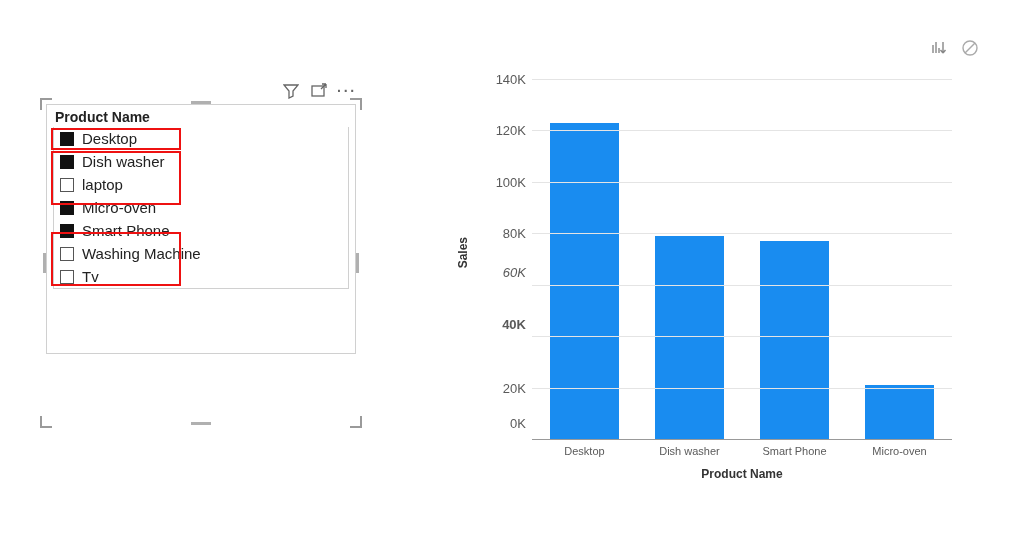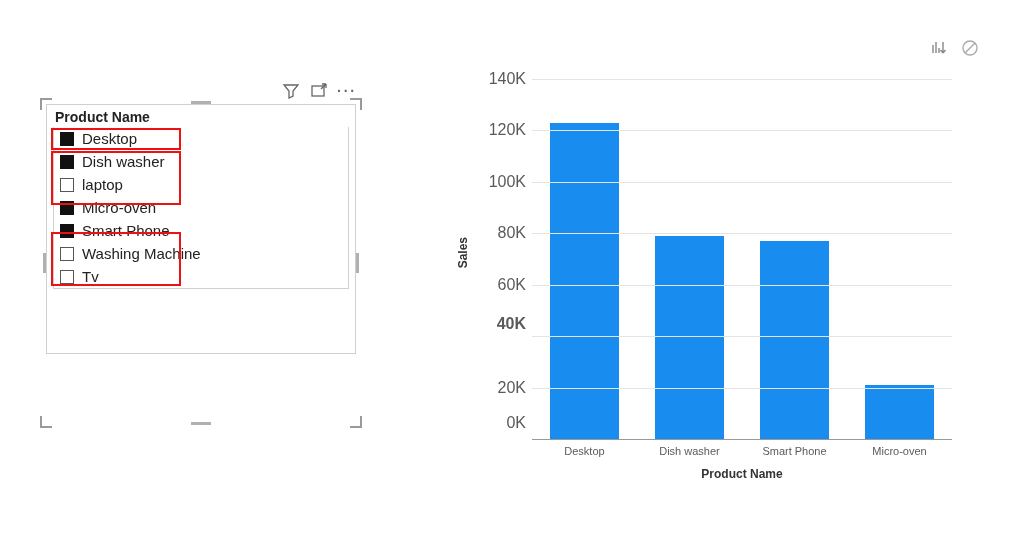--- a/index.html
+++ b/index.html
@@ -132,21 +132,21 @@
     left: 62px; top: 10px;
     width: 420px; height: 360px;
   }
   .gridline {
     position: absolute; left: 0; right: 0;
     border-top: 1px solid #e4e4e4;
   }
   .baseline { border-top: 1px solid #999 !important; }
   .ytick {
     position: absolute; right: 100%; padding-right: 6px;
-    font-size: 16px; color: #5a5a5a; transform: translateY(-50%);
+    font-size: 13px; color: #5a5a5a; transform: translateY(-50%);
     white-space: nowrap;
   }
   .bars {
     position: absolute; left:0; top:0; width:100%; height:100%;
     display: flex; align-items: flex-end;
   }
   .barcol {
     flex: 1; display: flex; justify-content: center;
     position: relative;
   }
@@ -276,21 +276,21 @@
               <div class="xtick">Micro-oven</div>
             </div>
           </div>
       <div class="gridline baseline" style="top: 360px;"></div>
           <div class="ytick" style="top: 344px;">0K</div>
           <div class="gridline" style="top: 308.571px;"></div>
           <div class="ytick" style="top: 308.571px;">20K</div>
           <div class="gridline" style="top: 257.143px;"></div>
           <div class="ytick" style="top: 245px; font-weight: bold;">40K</div>
           <div class="gridline" style="top: 205.714px;"></div>
-          <div class="ytick" style="top: 206px;">60K</div>
+          <div class="ytick" style="top: 193px; font-style: italic;">60K</div>
           <div class="gridline" style="top: 154.286px;"></div>
           <div class="ytick" style="top: 154.286px;">80K</div>
           <div class="gridline" style="top: 102.857px;"></div>
           <div class="ytick" style="top: 102.857px;">100K</div>
           <div class="gridline" style="top: 51.4286px;"></div>
           <div class="ytick" style="top: 51.4286px;">120K</div>
           <div class="gridline" style="top: 0px;"></div>
           <div class="ytick" style="top: 0px;">140K</div>
         </div>
       <div class="xaxis-title">Product Name</div>

